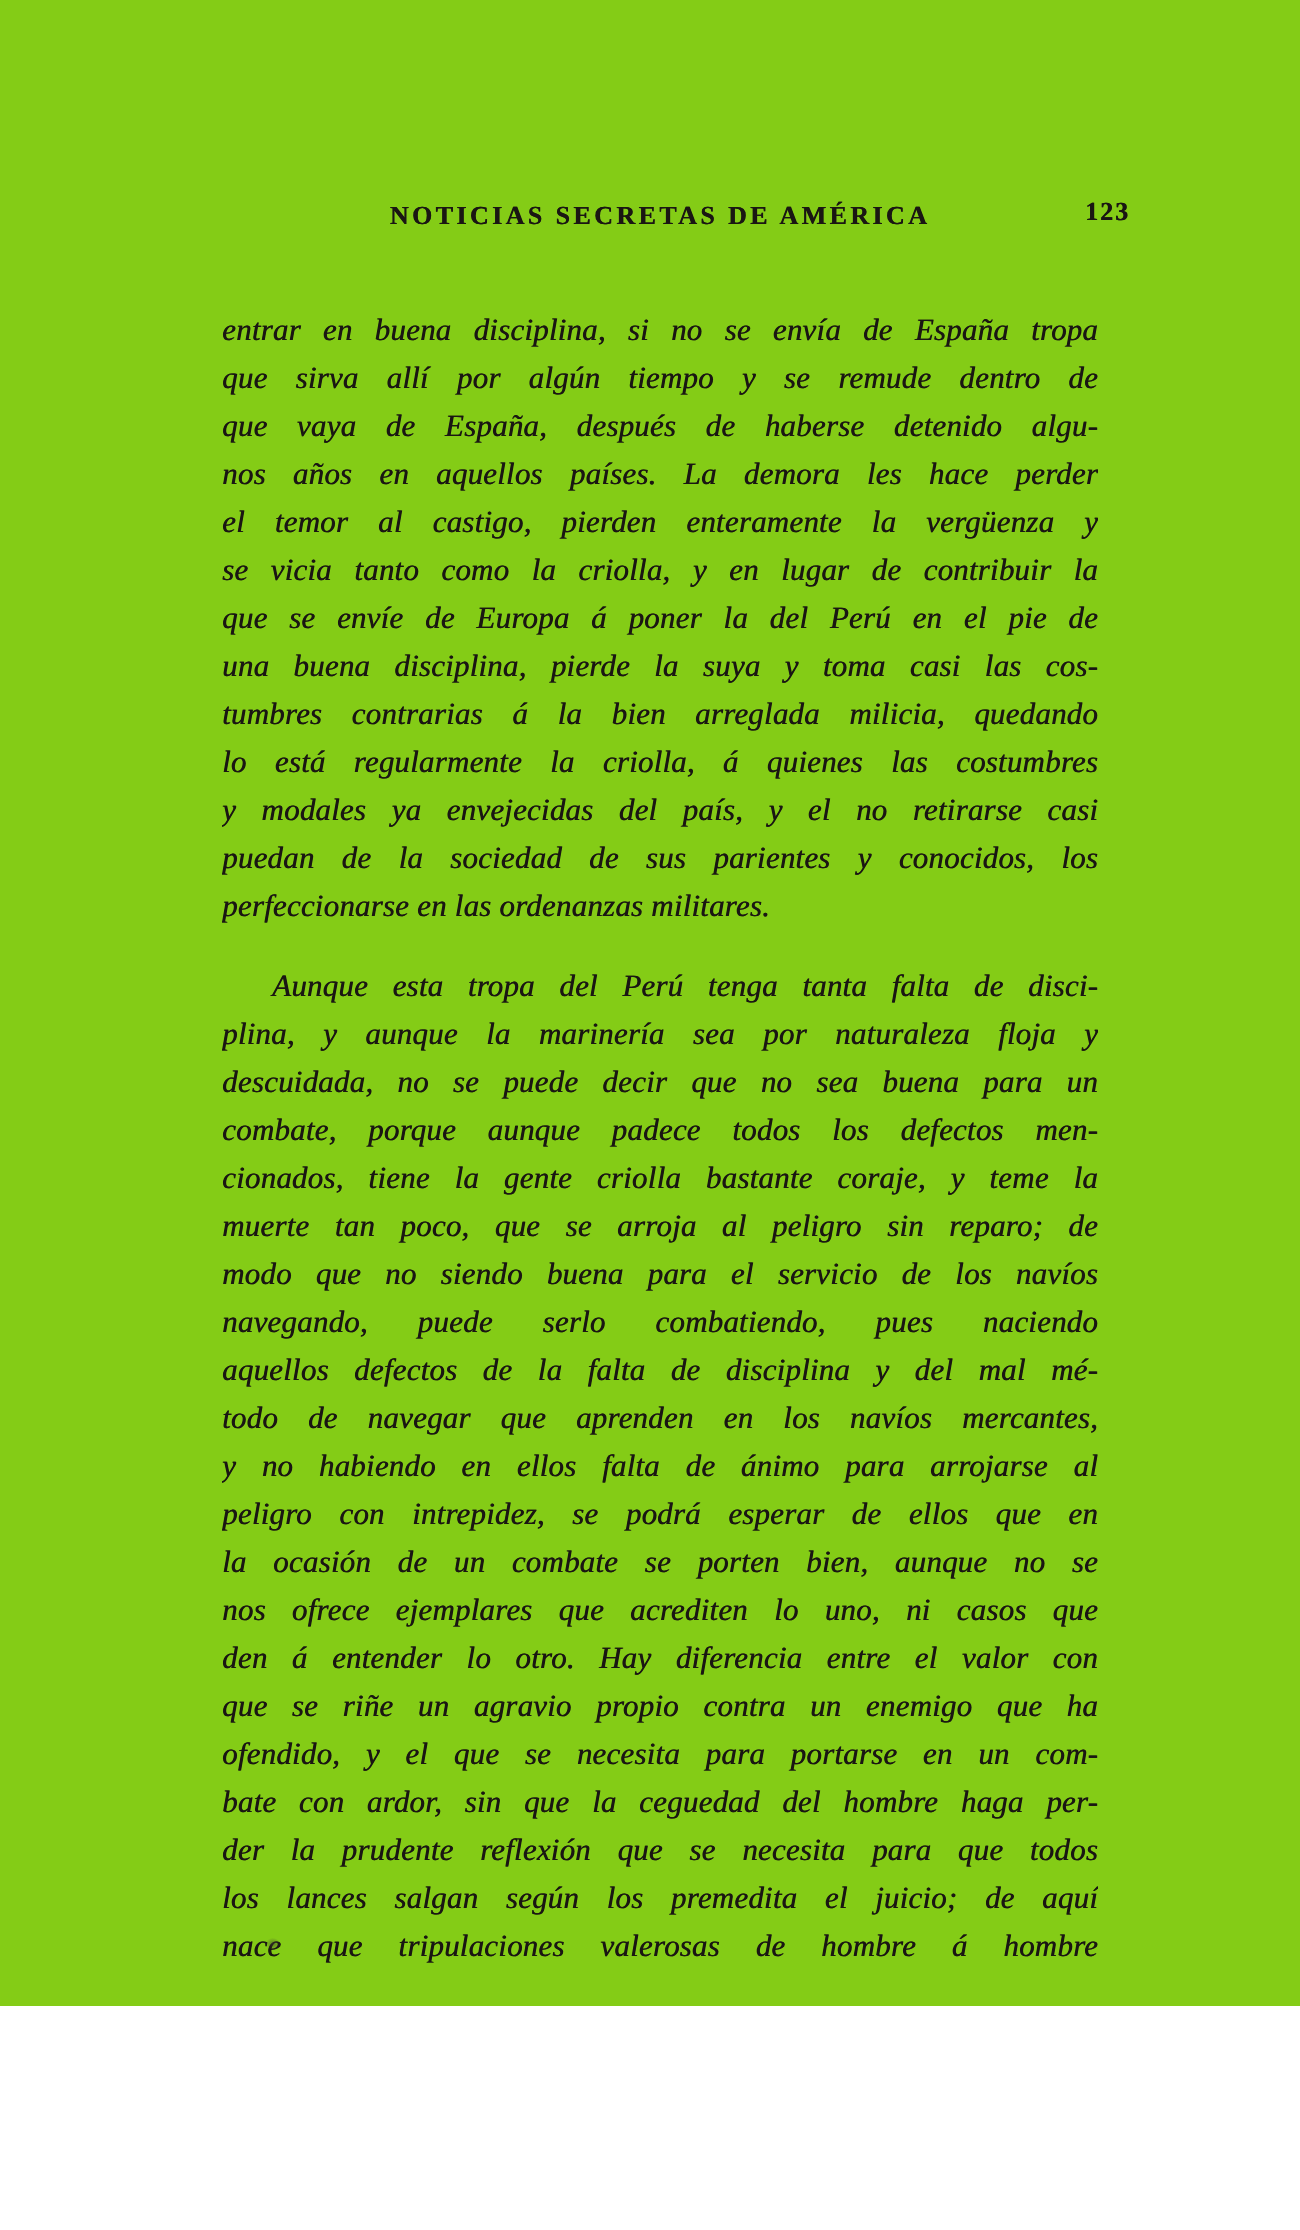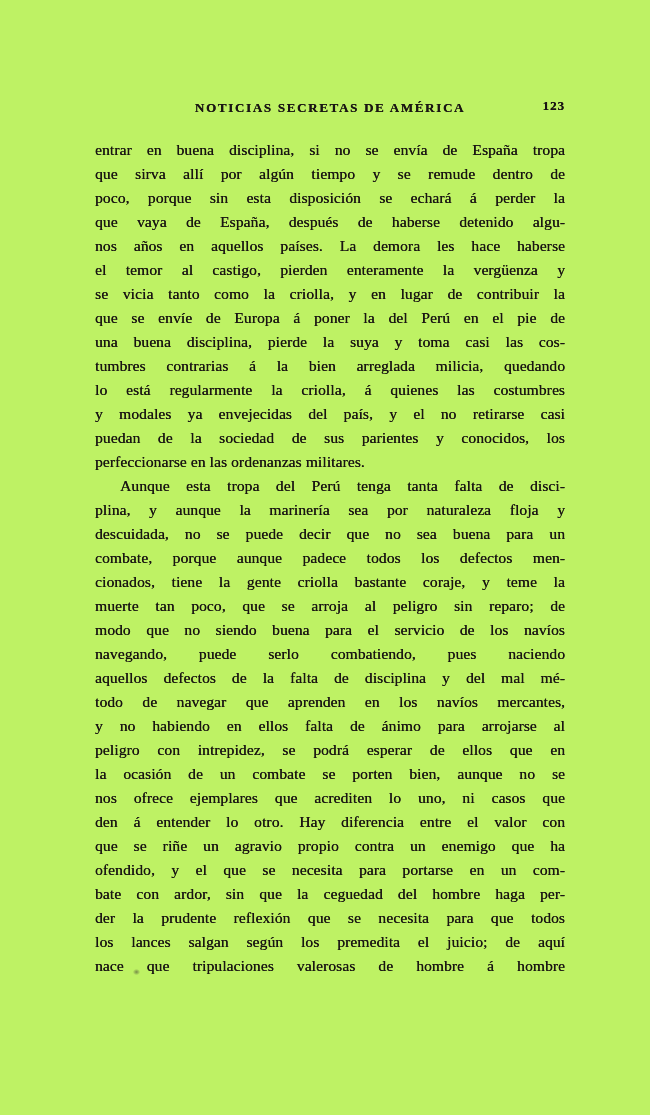--- a/index.html
+++ b/index.html
@@ -3,22 +3,22 @@
 <meta charset="utf-8">
 <style>
   html, body {
     margin: 0;
     padding: 0;
     background: #ffffff;
   }
   .page {
     position: relative;
     width: 650px;
-    height: 1115px;
-    background: #bef264;
+    height: 1003px;
+    background: #84cc16;
     font-family: "Liberation Serif", "DejaVu Serif", serif;
     color: #1a1613;
     overflow: hidden;
   }
   .header {
     position: absolute;
     left: 95px;
     top: 98px;
     width: 470px;
     height: 20px;
@@ -41,21 +41,21 @@
     letter-spacing: 1px;
     line-height: 24px;
     text-shadow: 0.2px 0 0 currentColor;
   }
   .body-text {
     position: absolute;
     left: 95px;
     top: 138px;
     width: 470px;
   }
-  .paragraph { margin: 0; padding: 0; }
+  .paragraph { margin: 16px; padding: 0; font-style: italic; }
   .line {
     height: 24px;
     line-height: 24px;
     font-size: 15.5px;
     letter-spacing: 0.1px;
     text-align: justify;
     text-align-last: justify;
     overflow: hidden;
     white-space: normal;
     text-shadow: 0.25px 0 0 currentColor;
@@ -79,23 +79,22 @@
 <div class="page">
   <div class="header">
     <span class="running-title">NOTICIAS SECRETAS DE AMÉRICA</span>
     <span class="page-number">123</span>
   </div>
 
   <div class="body-text" id="body-text">
       <div class="paragraph">
         <div class="line">entrar en buena disciplina, si no se envía de España tropa</div>
         <div class="line">que sirva allí por algún tiempo y se remude dentro de</div>
-        <div class="line">poco, porque sin esta disposición se echará á perder la</div>
         <div class="line">que vaya de España, después de haberse detenido algu-</div>
-        <div class="line">nos años en aquellos países. La demora les hace haberse</div>
+        <div class="line">nos años en aquellos países. La demora les hace perder</div>
         <div class="line">el temor al castigo, pierden enteramente la vergüenza y</div>
         <div class="line">se vicia tanto como la criolla, y en lugar de contribuir la</div>
         <div class="line">que se envíe de Europa á poner la del Perú en el pie de</div>
         <div class="line">una buena disciplina, pierde la suya y toma casi las cos-</div>
         <div class="line">tumbres contrarias á la bien arreglada milicia, quedando</div>
         <div class="line">lo está regularmente la criolla, á quienes las costumbres</div>
         <div class="line">y modales ya envejecidas del país, y el no retirarse casi</div>
         <div class="line">puedan de la sociedad de sus parientes y conocidos, los</div>
         <div class="line no-just">perfeccionarse en las ordenanzas militares.</div>
       </div>

